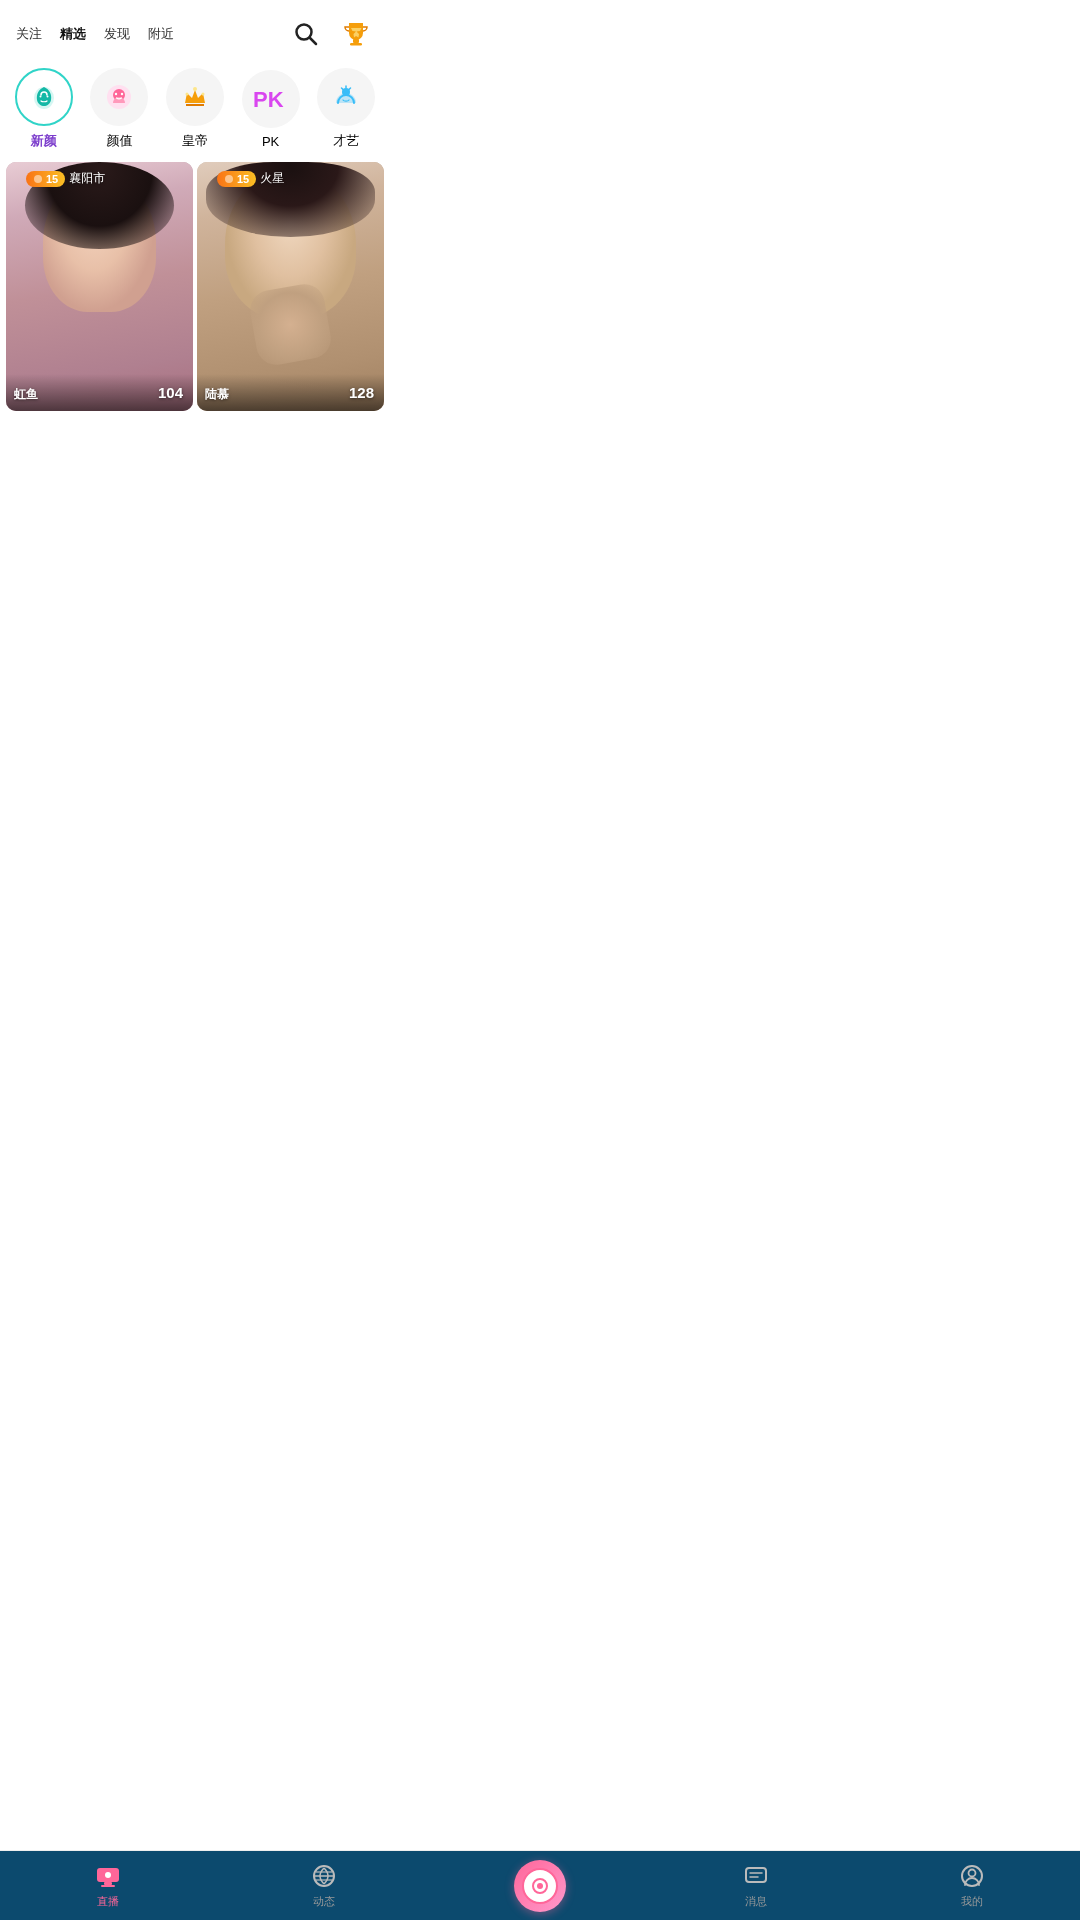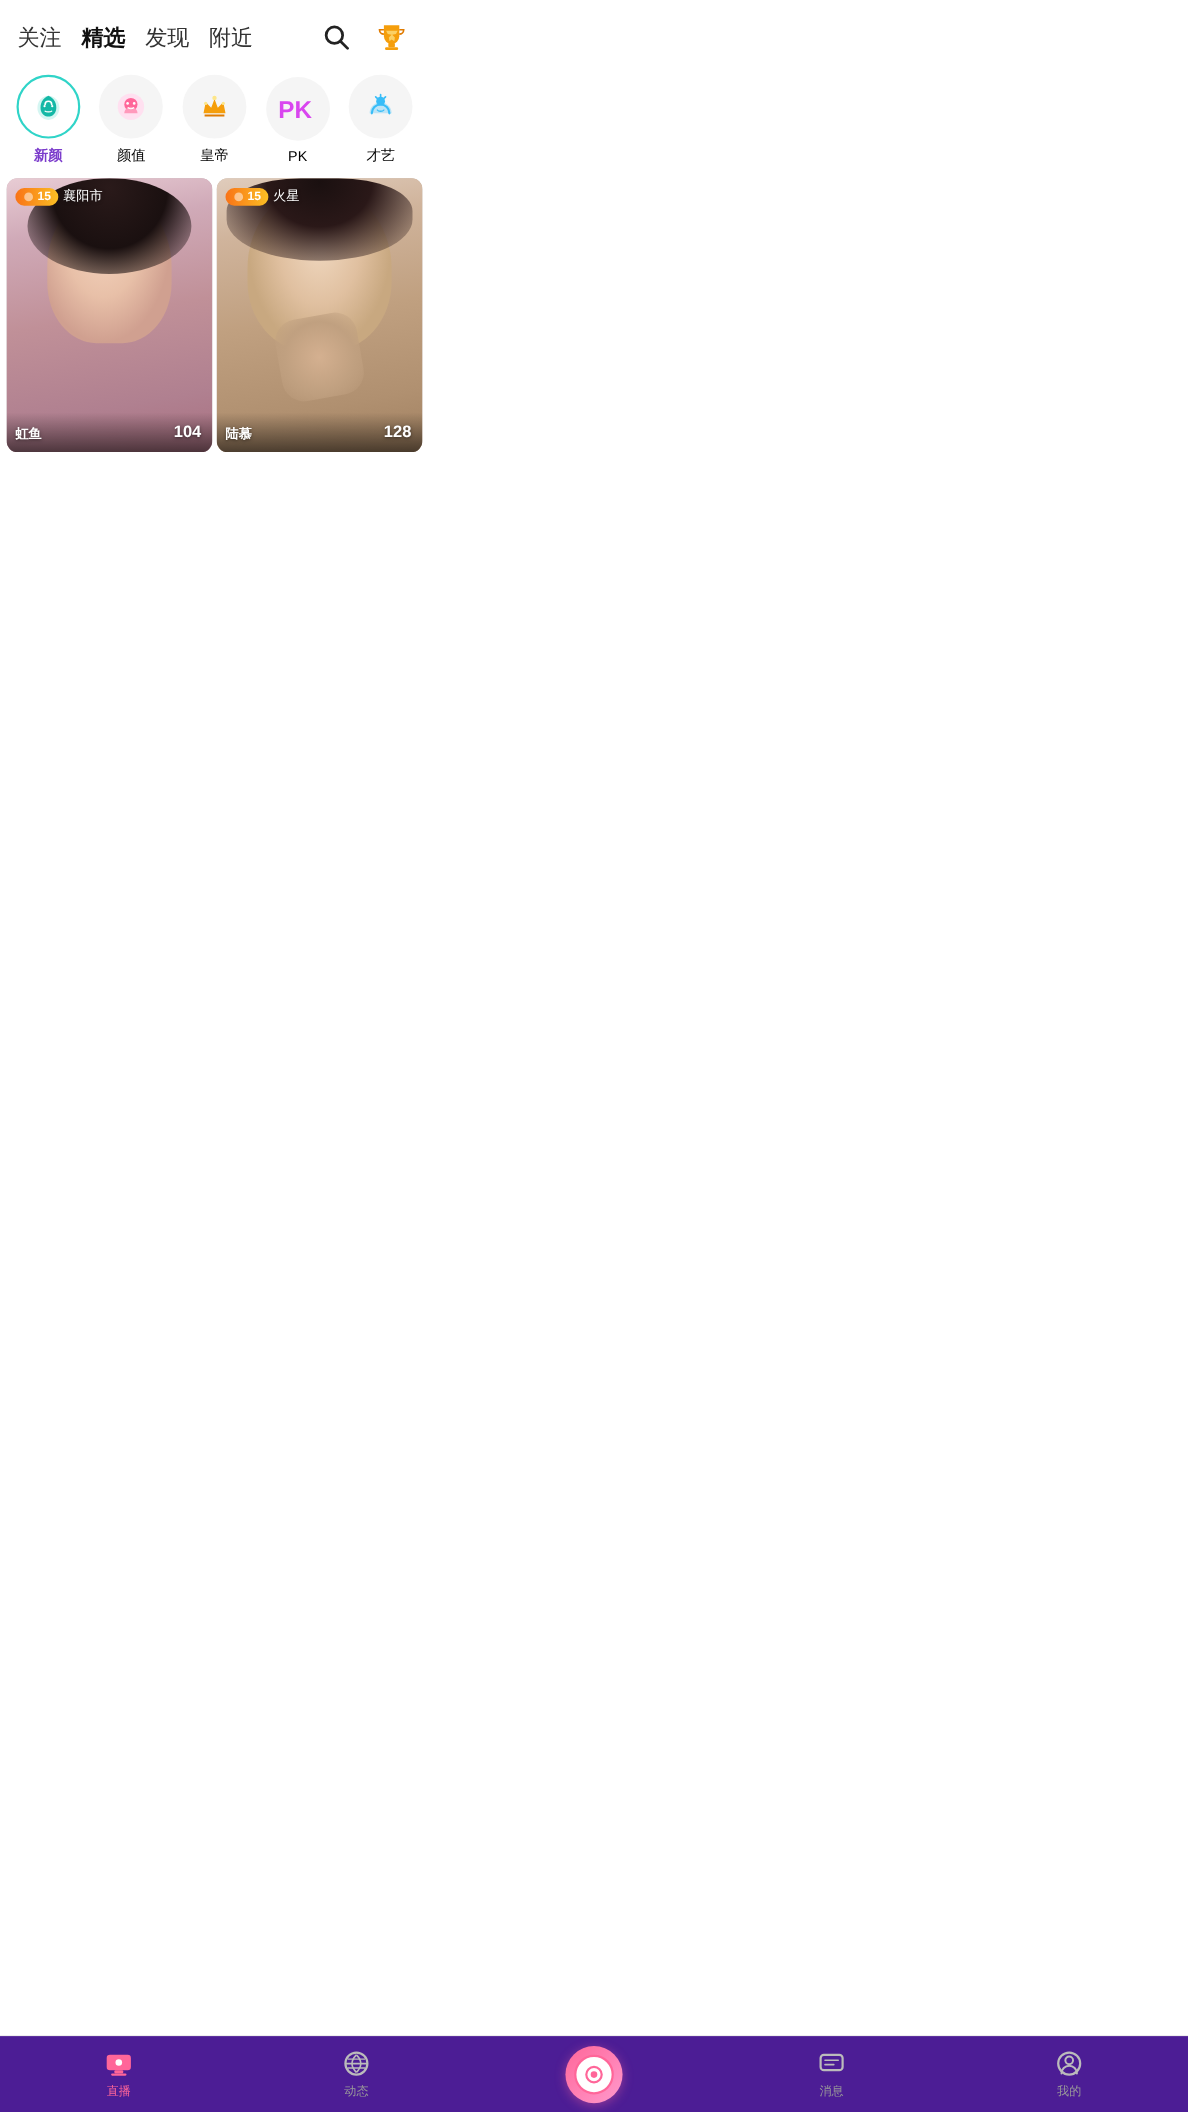--- a/index.html
+++ b/index.html
@@ -20,21 +20,21 @@
       padding: 16px 16px 8px 16px;
       background: #fff;
     }
     .nav-tabs {
       display: flex;
       align-items: center;
       gap: 18px;
       flex: 1;
     }
     .nav-tab {
-      font-size: 20px;
+      font-size: 13px;
       font-weight: 500;
       color: #333;
       cursor: pointer;
     }
     .nav-tab.active {
       font-weight: 700;
       color: #111;
     }
     .header-icons {
       display: flex;
@@ -131,20 +131,21 @@
     .level-badge {
       background: linear-gradient(90deg, #f97316, #fbbf24);
       border-radius: 20px;
       padding: 2px 7px;
       font-size: 11px;
       color: #fff;
       font-weight: 700;
       display: flex;
       align-items: center;
       gap: 3px;
+      margin-left: 12px;
     }
     .location-text {
       font-size: 12px;
       color: #fff;
       text-shadow: 0 1px 3px rgba(0,0,0,0.5);
     }
     .stream-name {
       font-size: 12px;
       font-weight: 600;
       color: #fff;
@@ -160,21 +161,21 @@
       text-shadow: 0 1px 3px rgba(0,0,0,0.5);
     }
 
     
     .bottom-nav {
       position: fixed;
       bottom: 0;
       left: 0;
       width: 100%;
       height: 70px;
-      background: #4c1d95;
+      background: #0c4a6e;
       border-top: 1px solid #eee;
       display: flex;
       align-items: center;
       justify-content: space-around;
     }
     .bottom-nav-item {
       display: flex;
       flex-direction: column;
       align-items: center;
       justify-content: center;

